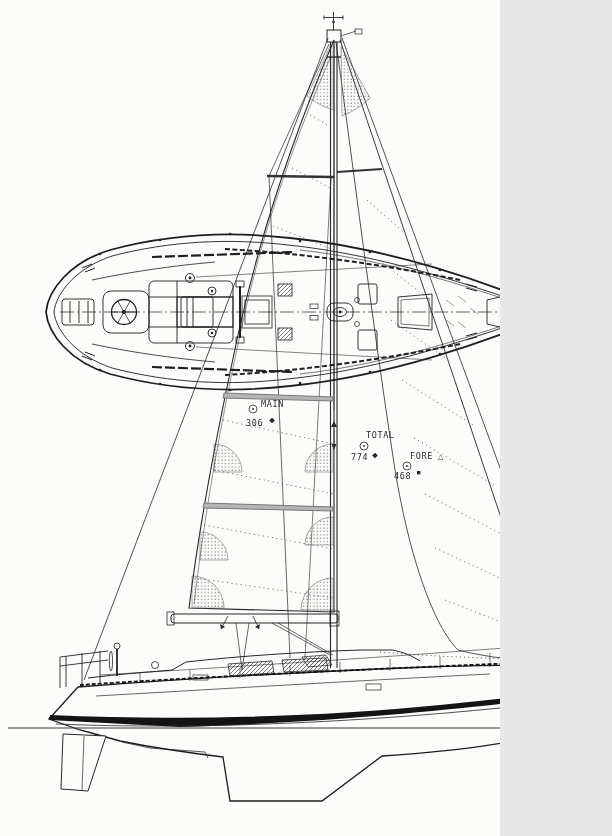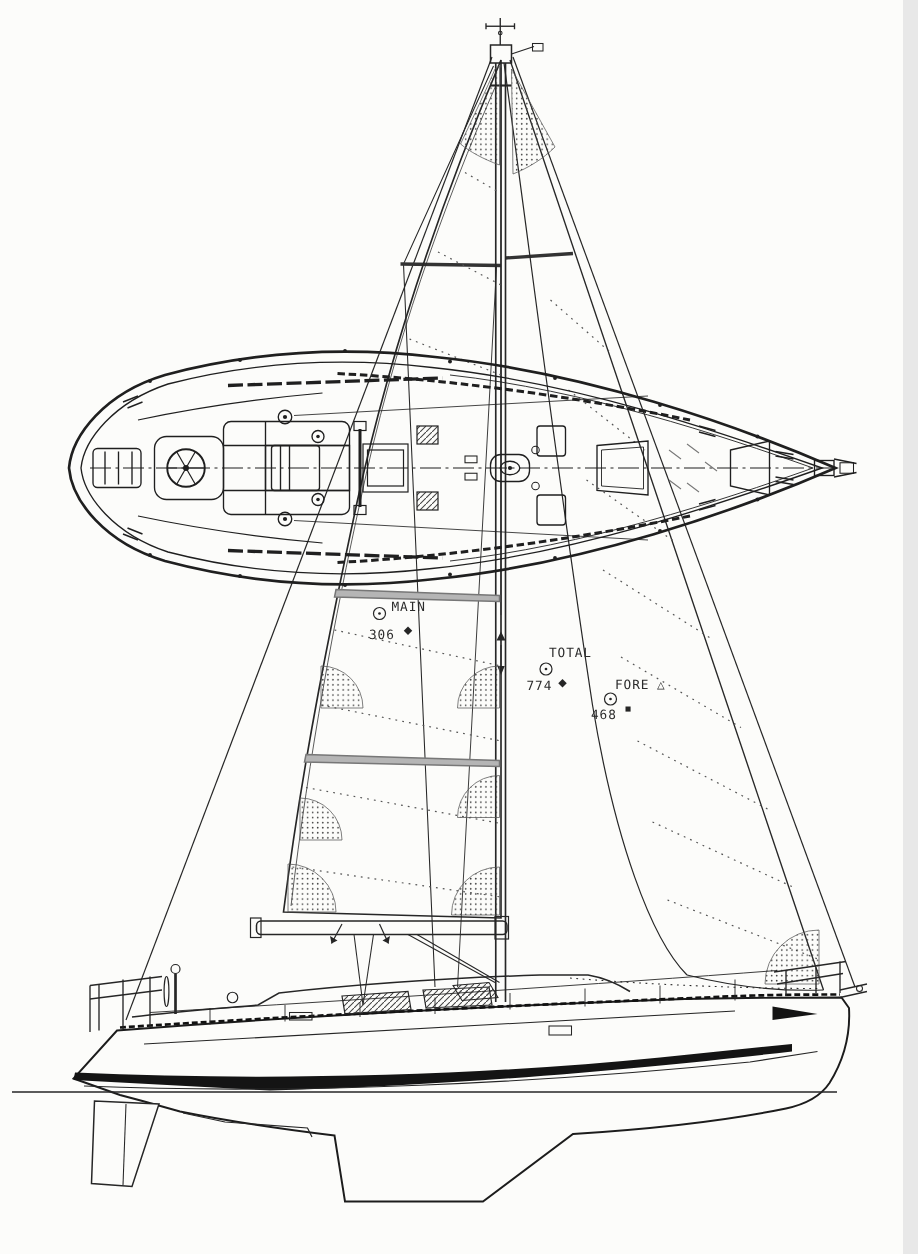--- a/index.html
+++ b/index.html
@@ -1,16 +1,16 @@
 <!DOCTYPE html>
 <html><head>
 <meta charset="utf-8">
 <style>
   html,body{margin:0;padding:0;background:#e8e8e8;}
-  .page{position:relative;width:602px;height:836px;background:#fcfcfa;overflow:hidden;}
+  .page{position:relative;width:500px;height:836px;background:#fcfcfa;overflow:hidden;}
   svg{position:absolute;left:0;top:0;}
   text{font-family:"DejaVu Sans Mono","Liberation Mono",monospace;fill:#2b2b2b;}
   .lbl{font-size:8.5px;letter-spacing:0.6px;}
   .num{font-size:8.5px;letter-spacing:0.6px;}
 </style>
 </head>
 <body>
 
 <div class="page">
 <svg width="612" height="836" viewBox="0 0 612 836">

